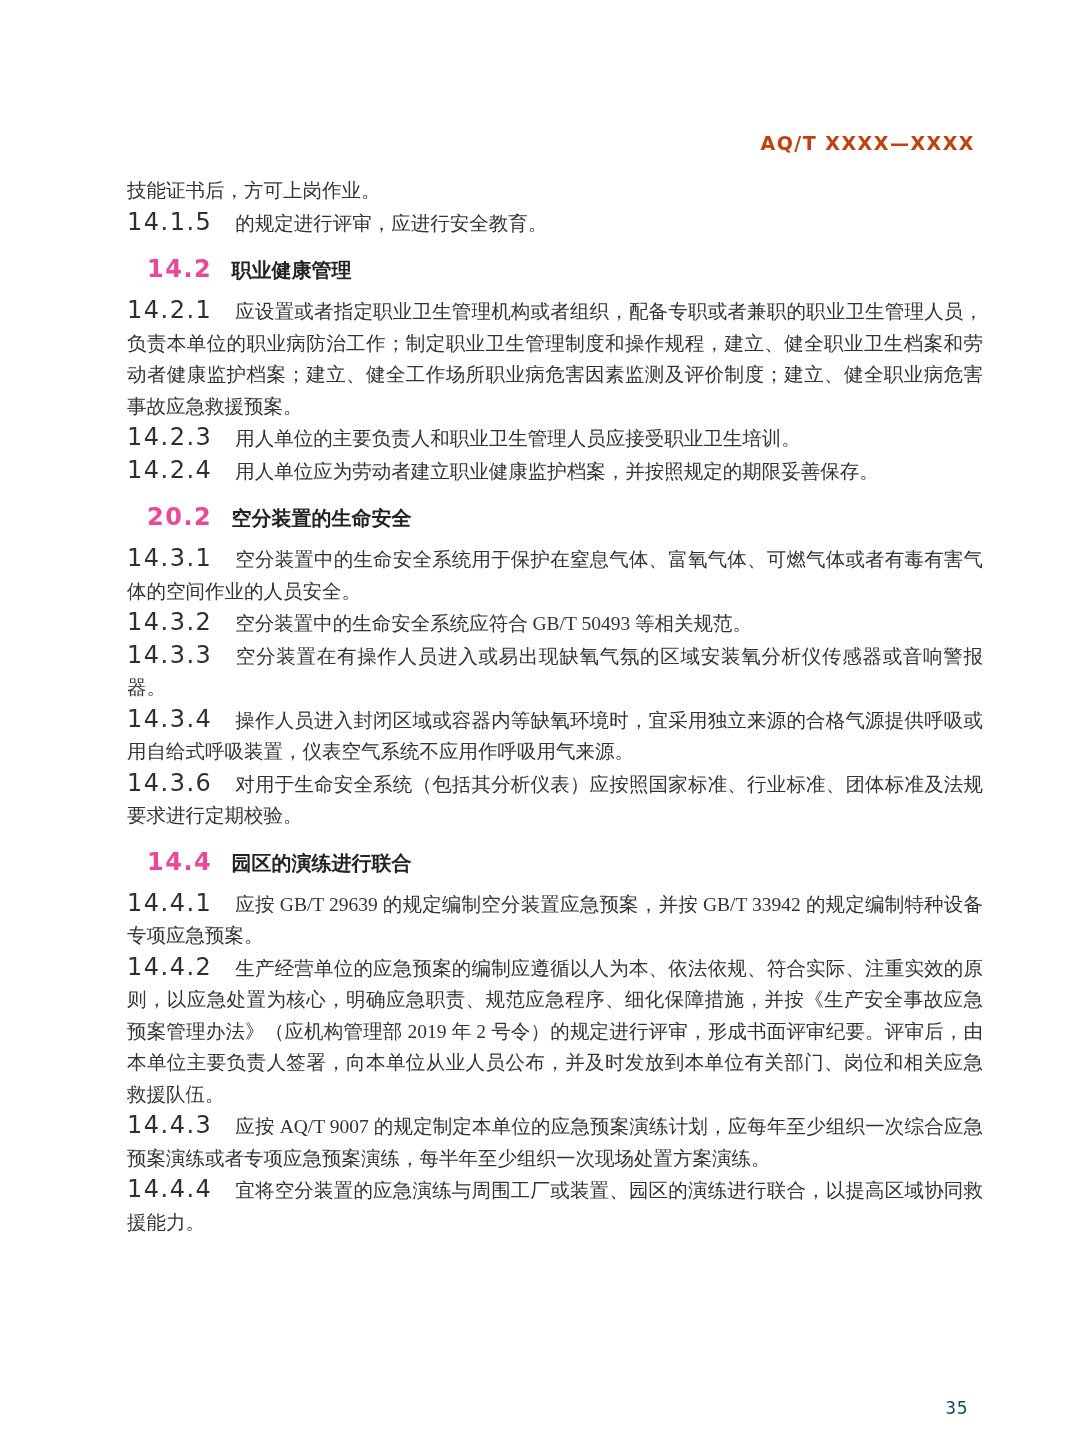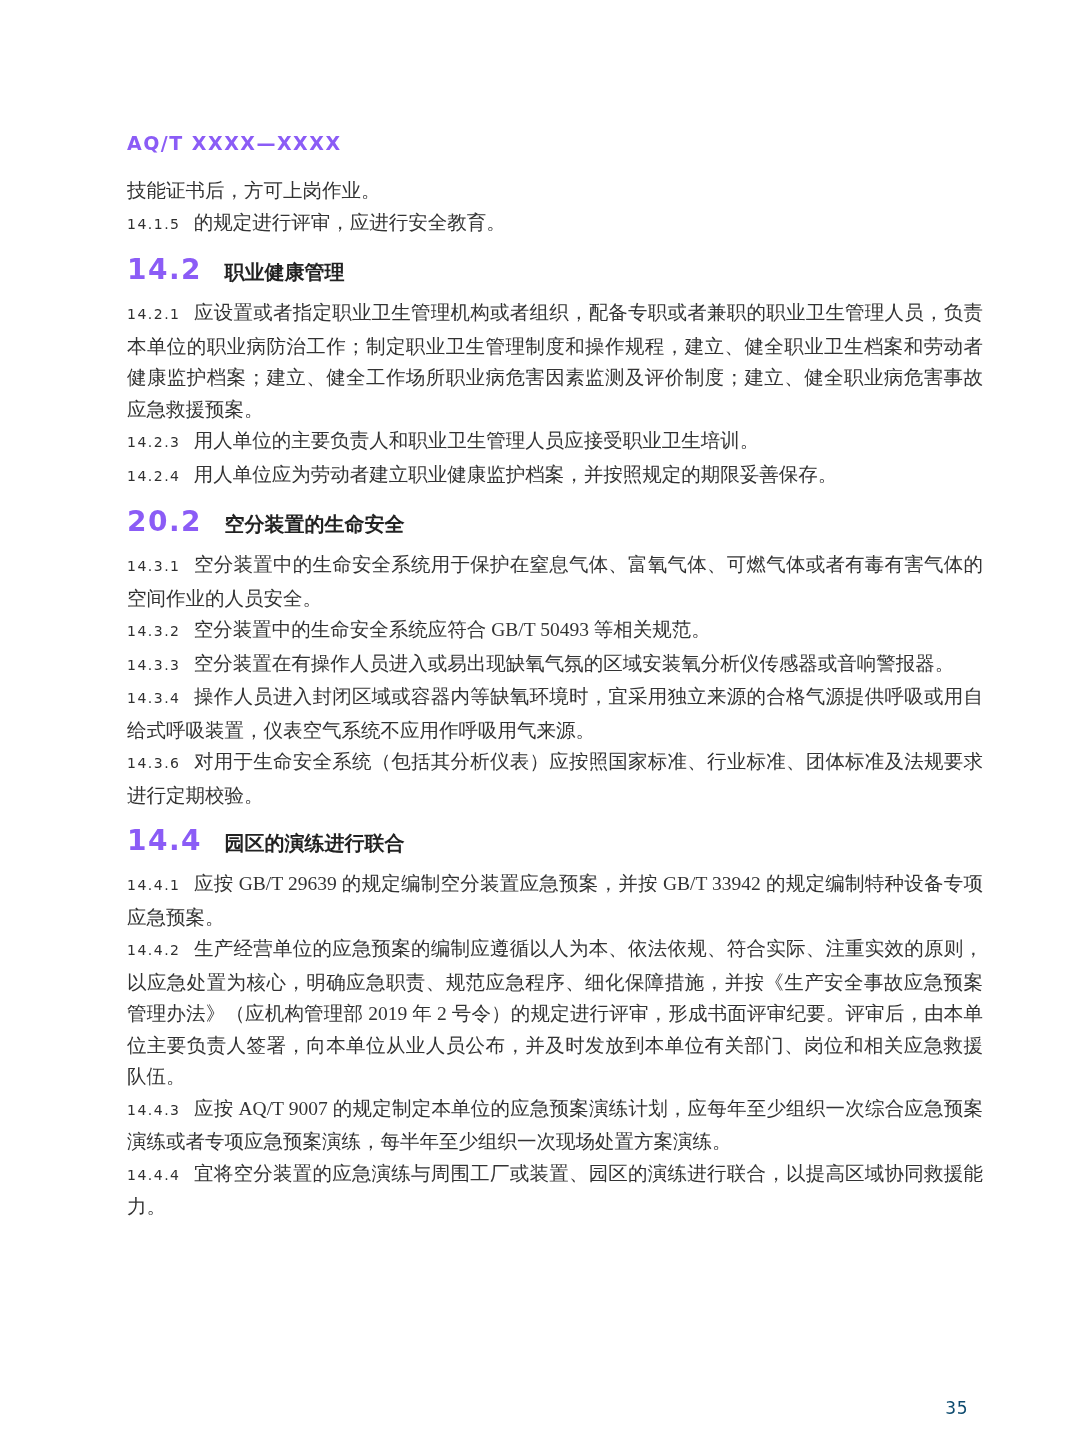--- a/index.html
+++ b/index.html
@@ -16,56 +16,58 @@
     font-family: "Liberation Serif", "DejaVu Serif", serif;
     color: #333333;
   }
   .content {
     position: absolute;
     left: 127px;
     top: 131px;
     width: 856px;
   }
   .doc-header {
+    text-align: right;
     font-family: "DejaVu Sans", "Liberation Sans", sans-serif;
     font-size: 19px;
     font-weight: 600;
     letter-spacing: 1.5px;
-    color: #8b5cf6;
+    color: #c2410c;
     line-height: 24px;
     margin: 0 8px 20px 0;
   }
   p.clause, p.intro {
     margin: 0;
     font-size: 19.5px;
     line-height: 31.5px;
     text-align: justify;
     color: #333333;
   }
   h2.section-heading {
     margin: 14px 0 9px 0;
     font-family: "DejaVu Sans", "Liberation Sans", sans-serif;
     font-size: 20px;
     font-weight: 700;
     line-height: 32px;
     color: #222222;
   }
   .num {
     font-family: "DejaVu Sans", "Liberation Sans", sans-serif;
-    font-size: 14px;
+    font-size: 24px;
     letter-spacing: 1.5px;
     color: #2f2f2f;
     margin-right: 0.95em;
     white-space: nowrap;
   }
   h2.section-heading .num {
-    font-size: 28px;
+    font-size: 24px;
     font-weight: 700;
-    color: #8b5cf6;
+    color: #ec4899;
     margin-right: 0.8em;
+    margin-left: 20px;
   }
   .page-number {
     position: absolute;
     top: 1398px;
     right: 112px;
     font-family: "DejaVu Sans", "Liberation Sans", sans-serif;
     font-size: 17px;
     color: #0c4a6e;
     letter-spacing: 0.5px;
   }

